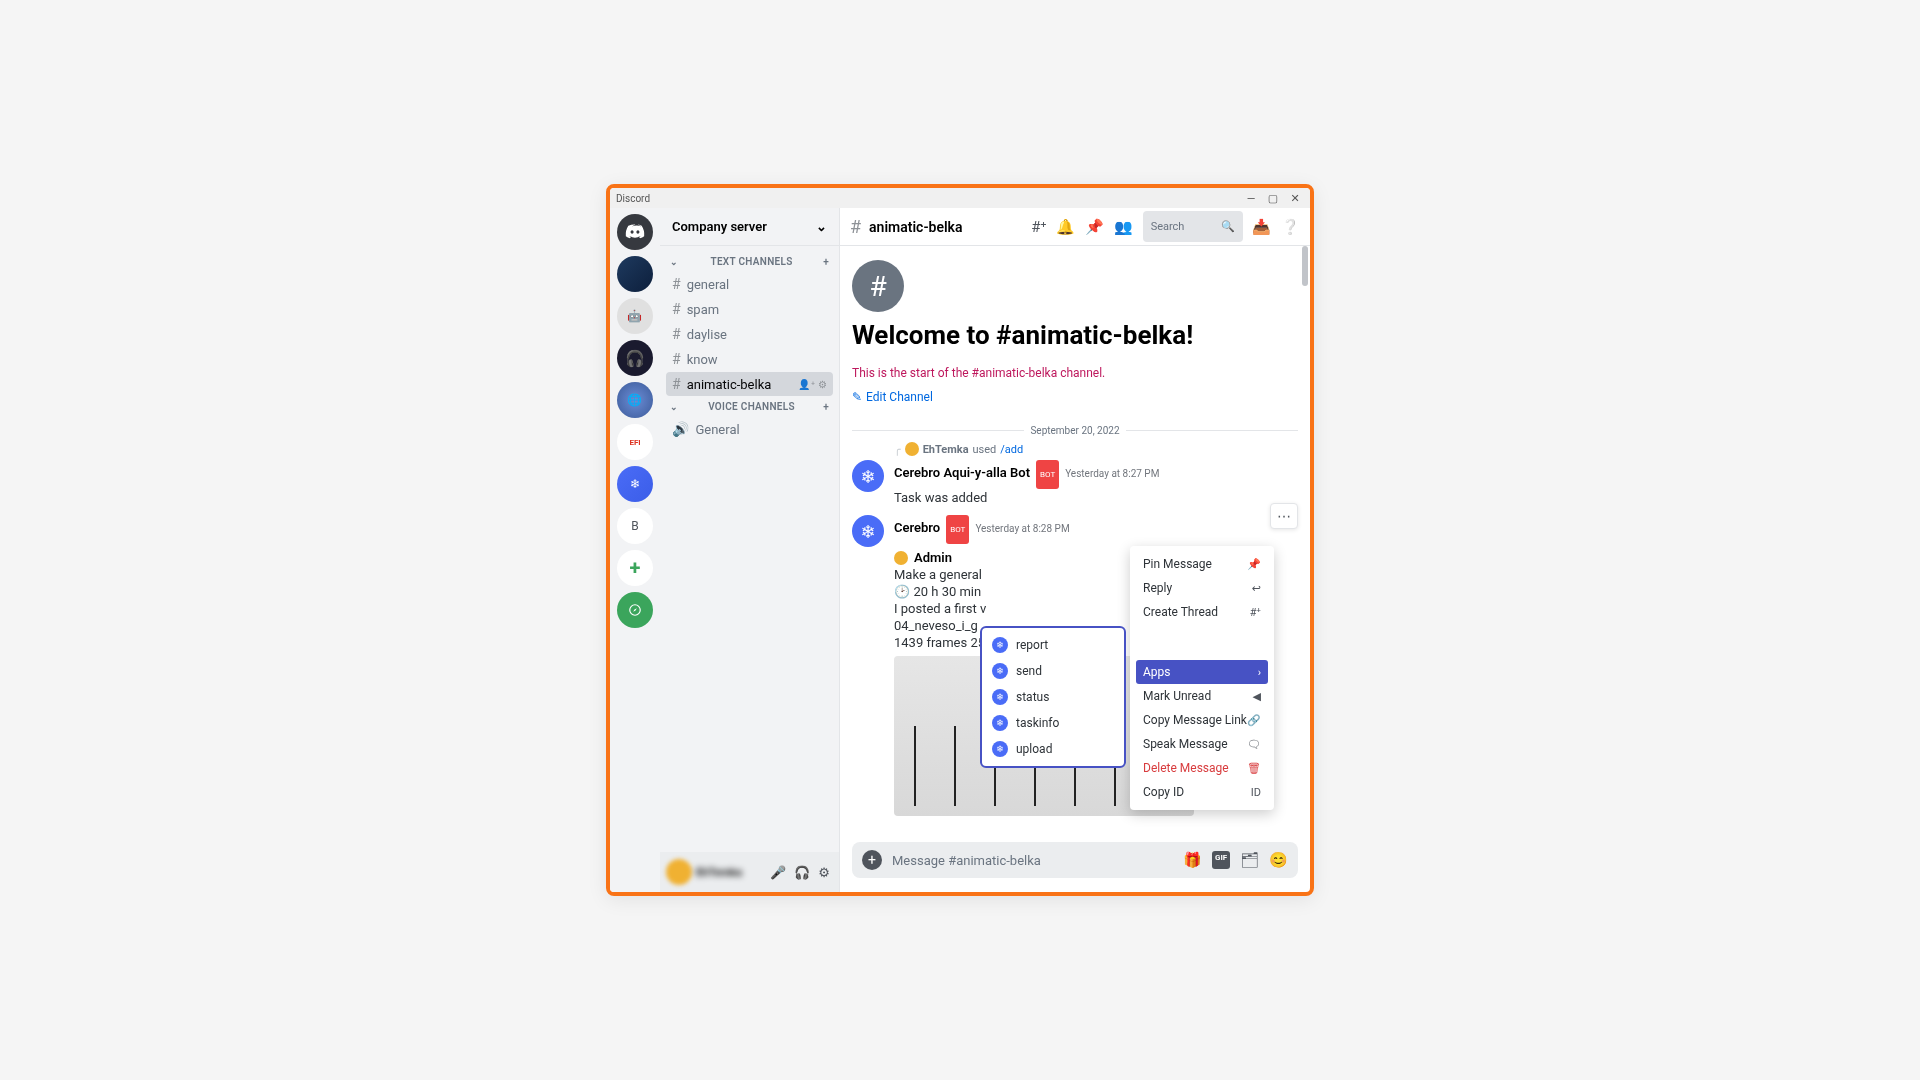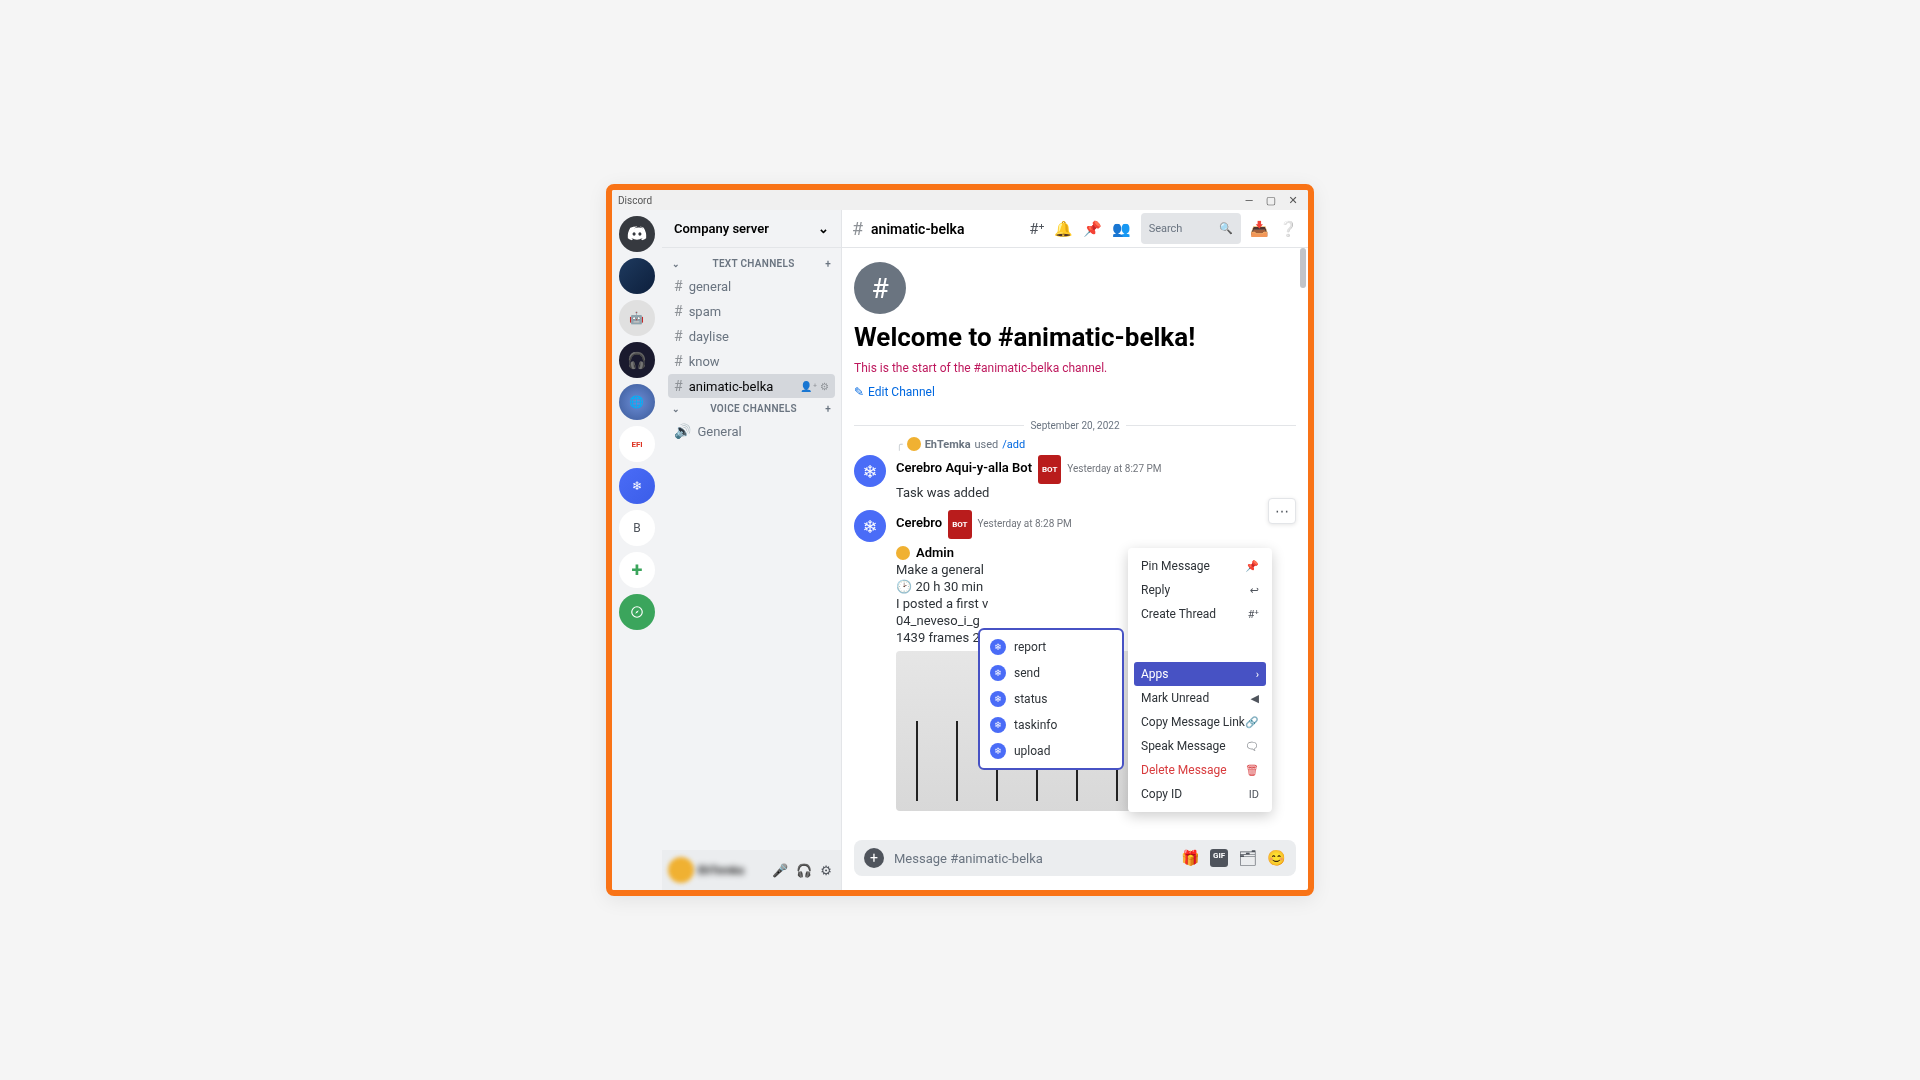--- a/index.html
+++ b/index.html
@@ -1,17 +1,17 @@
 <!DOCTYPE html>
 <html><head>
 <meta charset="utf-8">
 <style>
 * { margin: 0; padding: 0; box-sizing: border-box; font-family: -apple-system, BlinkMacSystemFont, "Segoe UI", Roboto, sans-serif; }
 body { background: #f5f5f5; width: 1920px; height: 1080px; display: flex; align-items: center; justify-content: center; }
-.window { width: 708px; height: 712px; background: #fff; border: 6px solid #f97316; border-radius: 8px; overflow: hidden; display: flex; flex-direction: column; box-shadow: 0 4px 20px rgba(0,0,0,0.08); position: relative; }
+.window { width: 708px; height: 712px; background: #fff; border: 4px solid #f97316; border-radius: 8px; overflow: hidden; display: flex; flex-direction: column; box-shadow: 0 4px 20px rgba(0,0,0,0.08); position: relative; }
 .titlebar { height: 20px; background: #f0f0f0; display: flex; align-items: center; padding: 0 6px; font-size: 10px; color: #555; justify-content: space-between; }
 .titlebar-ctrls { display: flex; gap: 4px; }
 .titlebar-ctrls span { width: 18px; text-align: center; cursor: pointer; color: #555; font-size: 11px; }
 .app { flex: 1; display: flex; min-height: 0; }
 .server-col { width: 50px; background: #f2f3f5; display: flex; flex-direction: column; align-items: center; padding-top: 6px; gap: 6px; }
 .server-icon { width: 36px; height: 36px; border-radius: 18px; background: #fff; display: flex; align-items: center; justify-content: center; font-size: 12px; color: #4f545c; cursor: pointer; overflow: hidden; }
 .server-icon.discord { background: #36393f; color: #fff; }
 .server-icon.discord svg { width: 20px; height: 20px; fill: #fff; }
 .server-icon.blue { background: linear-gradient(135deg,#4a6cf7,#3b5de8); color: #fff; }
 .server-icon.green { color: #3ba55c; font-size: 20px; font-weight: bold; }
@@ -40,32 +40,32 @@
 .main-col { flex: 1; display: flex; flex-direction: column; min-width: 0; }
 .chan-header { height: 38px; display: flex; align-items: center; padding: 0 10px; border-bottom: 1px solid #e3e5e8; gap: 8px; }
 .chan-header .hash { font-size: 18px; color: #8e9297; }
 .chan-header .chan-name { font-weight: 600; font-size: 14px; flex:1; }
 .chan-header .hdr-icons { display: flex; gap: 10px; color: #4f545c; font-size: 15px; align-items: center; }
 .chan-header .hdr-icons > * { cursor: pointer; }
 .search-box { background: #e3e5e8; border-radius: 4px; padding: 9px 8px; font-size: 11px; color: #6a7480; width: 100px; display:flex; align-items:center; justify-content:space-between; }
 .messages { flex: 1; overflow-y: auto; padding: 10px 12px 0 12px; position: relative; }
 .welcome-block { padding: 4px 0 10px 0; }
 .welcome-icon { width: 52px; height: 52px; border-radius: 50%; background: #6a7480; color: #fff; display: flex; align-items: center; justify-content: center; font-size: 28px; margin-bottom: 8px; }
-.welcome-title { font-size: 26px; font-weight: 700; margin-bottom: 9px; }
+.welcome-title { font-size: 26px; font-weight: 700; margin-bottom: 16px; }
 .welcome-sub { font-size: 12px; color: #be185d; margin-bottom: 6px; }
 .edit-link { font-size: 12px; color: #0068e0; cursor: pointer; display:inline-flex; align-items:center; gap:4px; }
 .date-div { display: flex; align-items: center; margin: 10px 0 6px 0; font-size: 10px; color: #6a7480; gap: 6px; }
 .date-div::before, .date-div::after { content:""; flex:1; height:1px; background:#e3e5e8; }
 .msg { display: flex; gap: 10px; padding: 2px 0 6px 0; position: relative; }
 .msg-avatar { width: 32px; height: 32px; border-radius: 50%; flex-shrink: 0; }
 .msg-avatar.cerebro { background: #4a6cf7; display:flex; align-items:center; justify-content:center; color:#fff; font-size:18px; }
 .msg-body { flex: 1; min-width: 0; }
 .msg-head { display: flex; align-items: baseline; gap: 6px; flex-wrap: wrap; }
 .msg-author { font-weight: 600; font-size: 13px; }
-.bot-tag { background: #b91c1c; color: #fff; font-size: 8px; font-weight: 700; padding: 10px 4px; border-radius: 3px; }
+.bot-tag { background: #ef4444; color: #fff; font-size: 8px; font-weight: 400; padding: 10px 4px; border-radius: 3px; }
 .msg-time { font-size: 10px; color: #72767d; }
 .msg-text { font-size: 13px; color: #2e3338; line-height: 1.4; }
 .msg-text .link { color: #0068e0; }
 .reply-ref { display: flex; align-items: center; gap: 4px; font-size: 11px; color: #6a7480; margin-left: 42px; margin-bottom: 2px; }
 .reply-ref .mini-av { width: 14px; height: 14px; border-radius: 50%; background: #f0b132; }
 .reply-ref .cmd { color: #0068e0; }
 .sub-block { margin-left: 0; margin-top: 6px; }
 .sub-head { display:flex; align-items:center; gap:6px; }
 .sub-head .dot { width: 14px; height: 14px; border-radius:50%; background:#f0b132; }
 .sub-head .name { font-weight:600; font-size:13px; }

